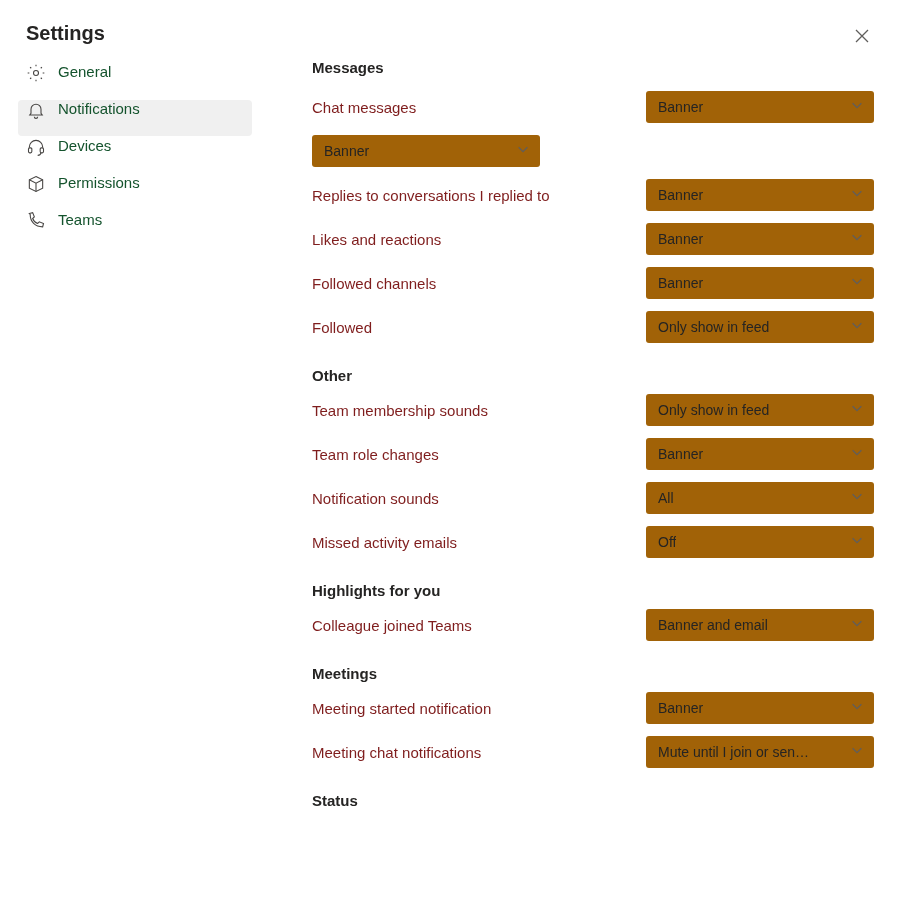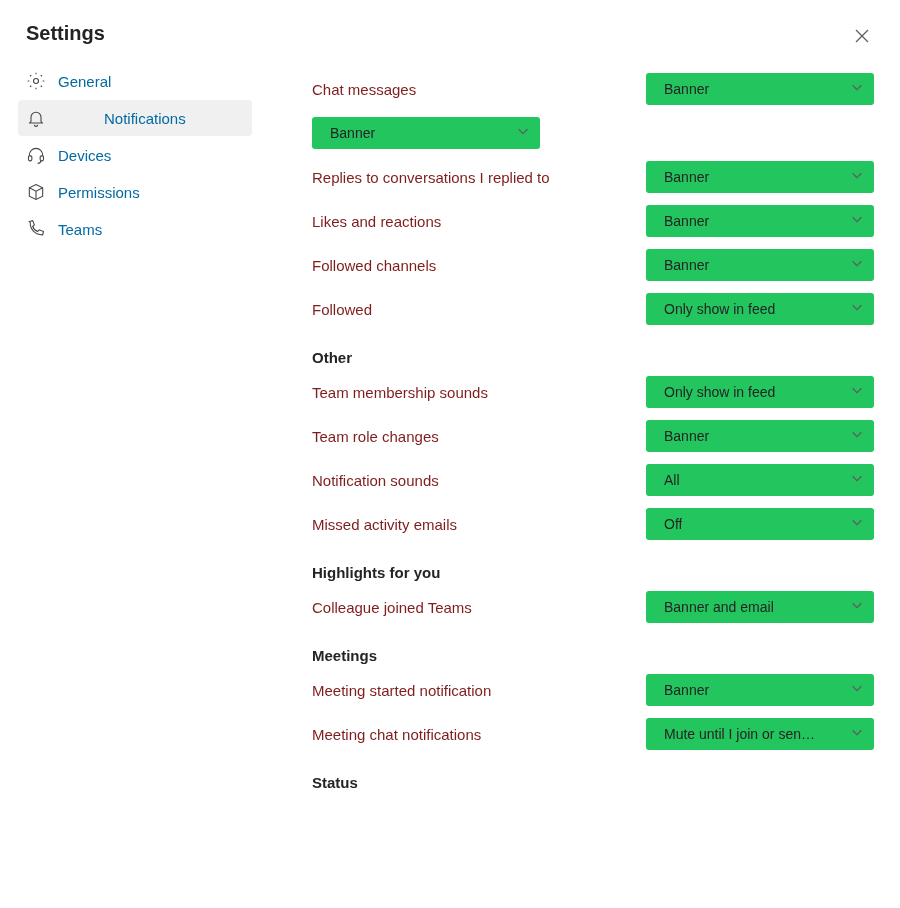--- a/index.html
+++ b/index.html
@@ -32,31 +32,30 @@
 
   .layout {
     display: flex;
   }
   .sidebar {
     width: 234px;
     flex: none;
   }
   .sidebar-item {
     display: flex;
-    align-items: center;
+    align-items: flex-start;
     height: 36px;
     padding: 0 10px 0 8px;
     border-radius: 4px;
     margin-bottom: 1px;
     cursor: pointer;
-    color: #0369a1;
+    color: #14532d;
   }
   .sidebar-item.active {
     background: #f0f0f0;
-    gap: 46px;
   }
   .sidebar-item .icon {
     width: 20px;
     height: 20px;
     margin-right: 12px;
     display: inline-flex;
     align-items: center;
     justify-content: center;
     color: #484644;
   }
@@ -88,26 +87,26 @@
     justify-content: space-between;
     margin-bottom: 12px;
   }
   .row-label {
     font-size: 15px;
     color: #7f1d1d;
   }
   .dropdown {
     width: 228px;
     height: 32px;
-    background: #22c55e;
+    background: #a16207;
     border-radius: 3px;
     display: flex;
     align-items: center;
     justify-content: space-between;
-    padding: 0 10px 0 18px;
+    padding: 0 10px 0 12px;
     cursor: pointer;
   }
   .dropdown-value {
     font-size: 14px;
     color: #252423;
     white-space: nowrap;
     overflow: hidden;
     text-overflow: ellipsis;
     max-width: 180px;
   }
@@ -180,20 +179,23 @@
               <path d="M5 4c0 9 6 15 15 15l1-4-5-2-2 2c-3-1-5-3-6-6l2-2-2-5-4 1 1 1Z"></path>
             </svg>
         </span>
         <span class="label">Teams</span>
       </div>
 
     </div>
 
     <div class="content">
 
+      <div class="partial-clip">
+        <div class="section-heading first">Messages</div>
+      </div>
       <div style="height:10px"></div>
 
       <div class="row">
         <span class="row-label">Chat messages</span>
         <div class="dropdown">
           <span class="dropdown-value">Banner</span>
           <span class="chev"><svg viewBox="0 0 16 16">
                 <path d="M3 6l5 5 5-5"></path>
               </svg></span>
         </div>

